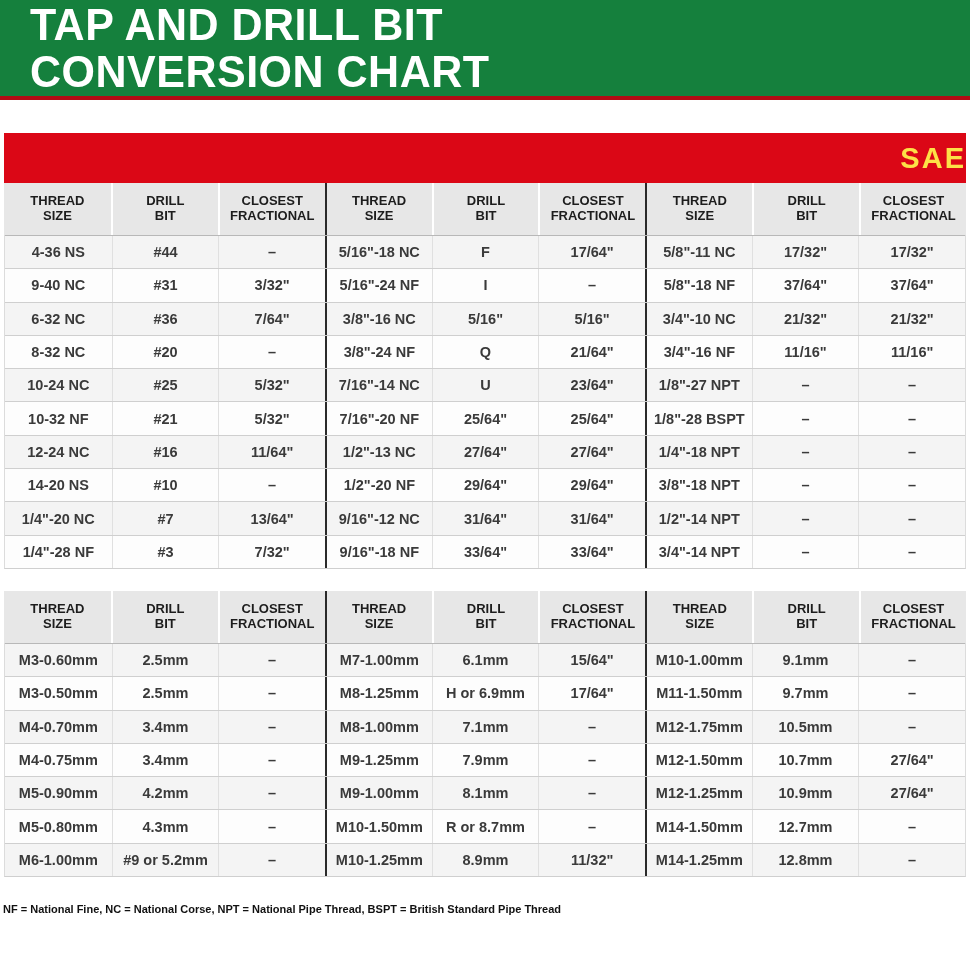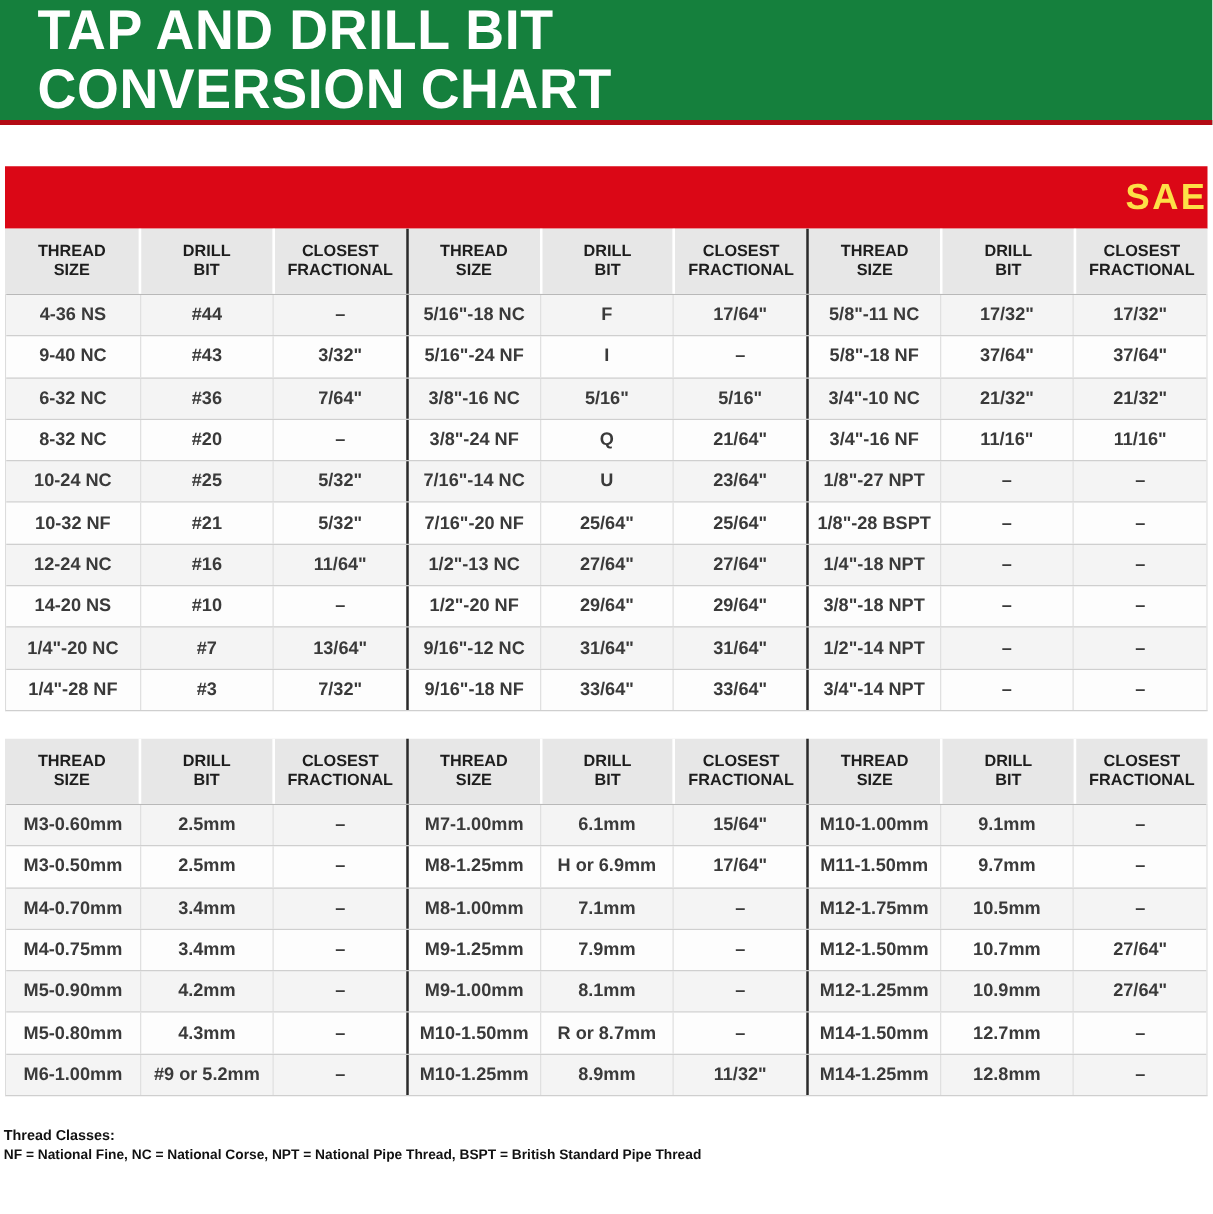--- a/index.html
+++ b/index.html
@@ -101,21 +101,21 @@
         <div class="td">–</div>
         <div class="td">5/16"-18 NC</div>
         <div class="td">F</div>
         <div class="td">17/64"</div>
         <div class="td">5/8"-11 NC</div>
         <div class="td">17/32"</div>
         <div class="td">17/32"</div>
       </div>
       <div class="tr">
         <div class="td">9-40 NC</div>
-        <div class="td">#43</div>
+        <div class="td">#31</div>
         <div class="td">3/32"</div>
         <div class="td">5/16"-24 NF</div>
         <div class="td">I</div>
         <div class="td">–</div>
         <div class="td">5/8"-18 NF</div>
         <div class="td">37/64"</div>
         <div class="td">37/64"</div>
       </div>
       <div class="tr">
         <div class="td">6-32 NC</div>
@@ -322,15 +322,14 @@
         <div class="td">8.9mm</div>
         <div class="td">11/32"</div>
         <div class="td">M14-1.25mm</div>
         <div class="td">12.8mm</div>
         <div class="td">–</div>
       </div>
     </div>
 </section>
 
 <footer class="footer">
-  <div class="f-head">Thread Classes:</div>
   <div class="f-line">NF = National Fine, NC = National Corse, NPT = National Pipe Thread, BSPT = British Standard Pipe Thread</div>
 </footer>
 
 </body></html>

